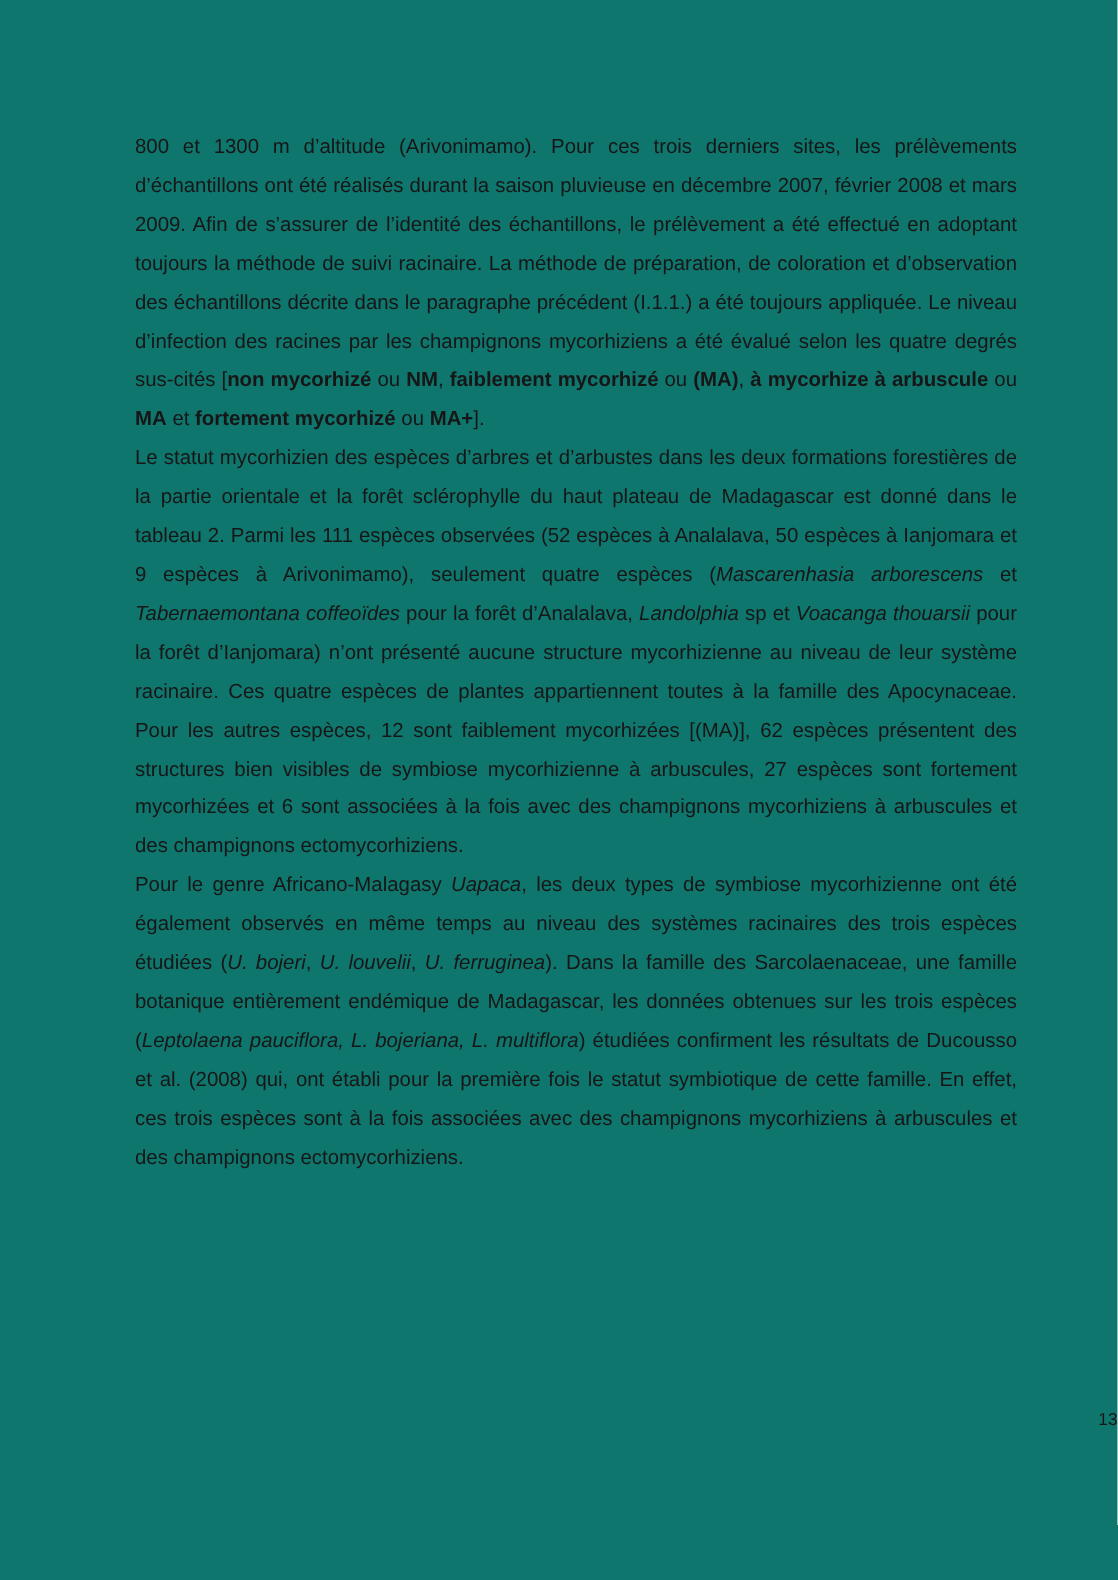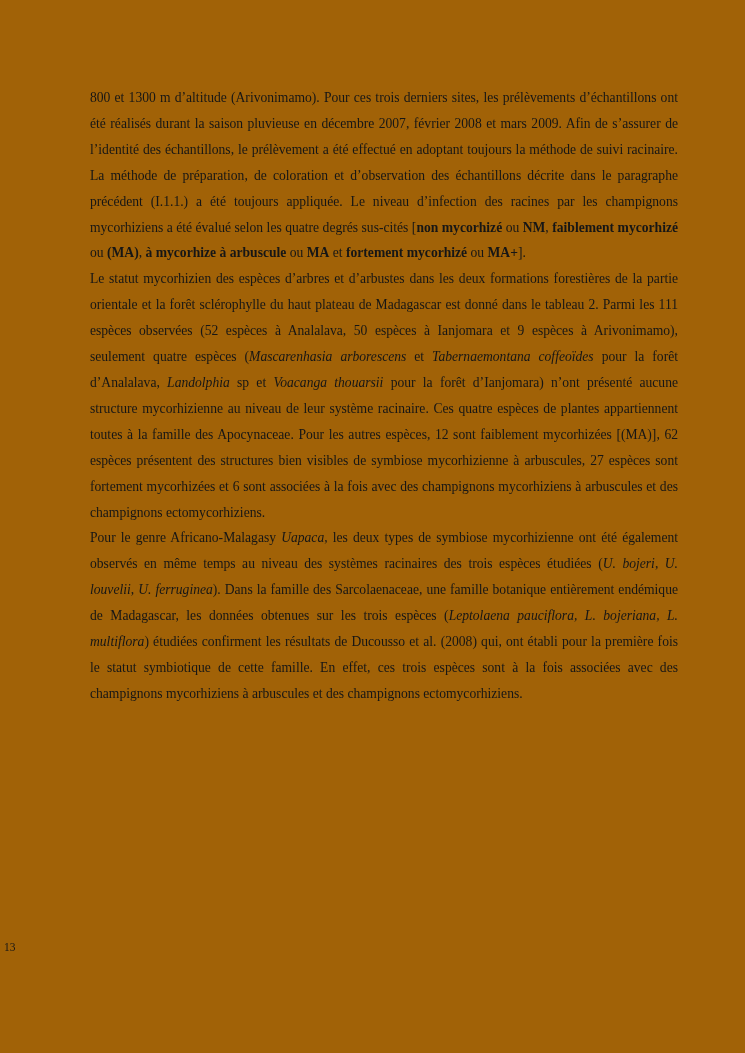--- a/index.html
+++ b/index.html
@@ -4,22 +4,22 @@
 <style>
   html, body {
     margin: 0;
     padding: 0;
     background: #ffffff;
   }
   .page {
     position: relative;
     width: 745px;
     height: 1053px;
-    background: #a16207;
-    font-family: Liberation Serif, serif;
+    background: #0f766e;
+    font-family: Liberation Sans, sans-serif;
     color: #161616;
     overflow: hidden;
   }
   .textblock {
     position: absolute;
     left: 90px;
     top: 85px;
     width: 588px;
     font-size: 13.6px;
     line-height: 25.9px;
@@ -29,21 +29,21 @@
     margin: 0;
     padding: 0;
   }
   .run-b { font-weight: bold; }
   .run-i { font-style: italic; }
   .pagenum {
     position: absolute;
     left: 4px;
     right: 0;
     top: 941px;
-    text-align: left;
+    text-align: right;
     font-size: 11.5px;
     color: #161616;
   }
 </style>
 </head>
 <body>
 
 <div class="page">
   <div class="textblock" id="body-text">
       <p><span>800 et 1300 m d’altitude (Arivonimamo). Pour ces trois derniers sites, les prélèvements d’échantillons ont été réalisés durant la saison pluvieuse en décembre 2007, février 2008 et mars 2009. Afin de s’assurer de l’identité des échantillons, le prélèvement a été effectué en adoptant toujours  la méthode de suivi racinaire. La méthode de préparation, de coloration et d’observation des échantillons décrite dans le paragraphe précédent (I.1.1.) a été toujours appliquée. Le niveau d’infection des racines par les champignons mycorhiziens a été évalué selon les quatre degrés sus-cités [</span><span class="run-b">non mycorhizé</span><span> ou </span><span class="run-b">NM</span><span>, </span><span class="run-b">faiblement mycorhizé</span><span> ou </span><span class="run-b">(MA)</span><span>, </span><span class="run-b">à mycorhize à arbuscule</span><span> ou </span><span class="run-b">MA</span><span> et </span><span class="run-b">fortement mycorhizé</span><span> ou </span><span class="run-b">MA+</span><span>].</span></p>

